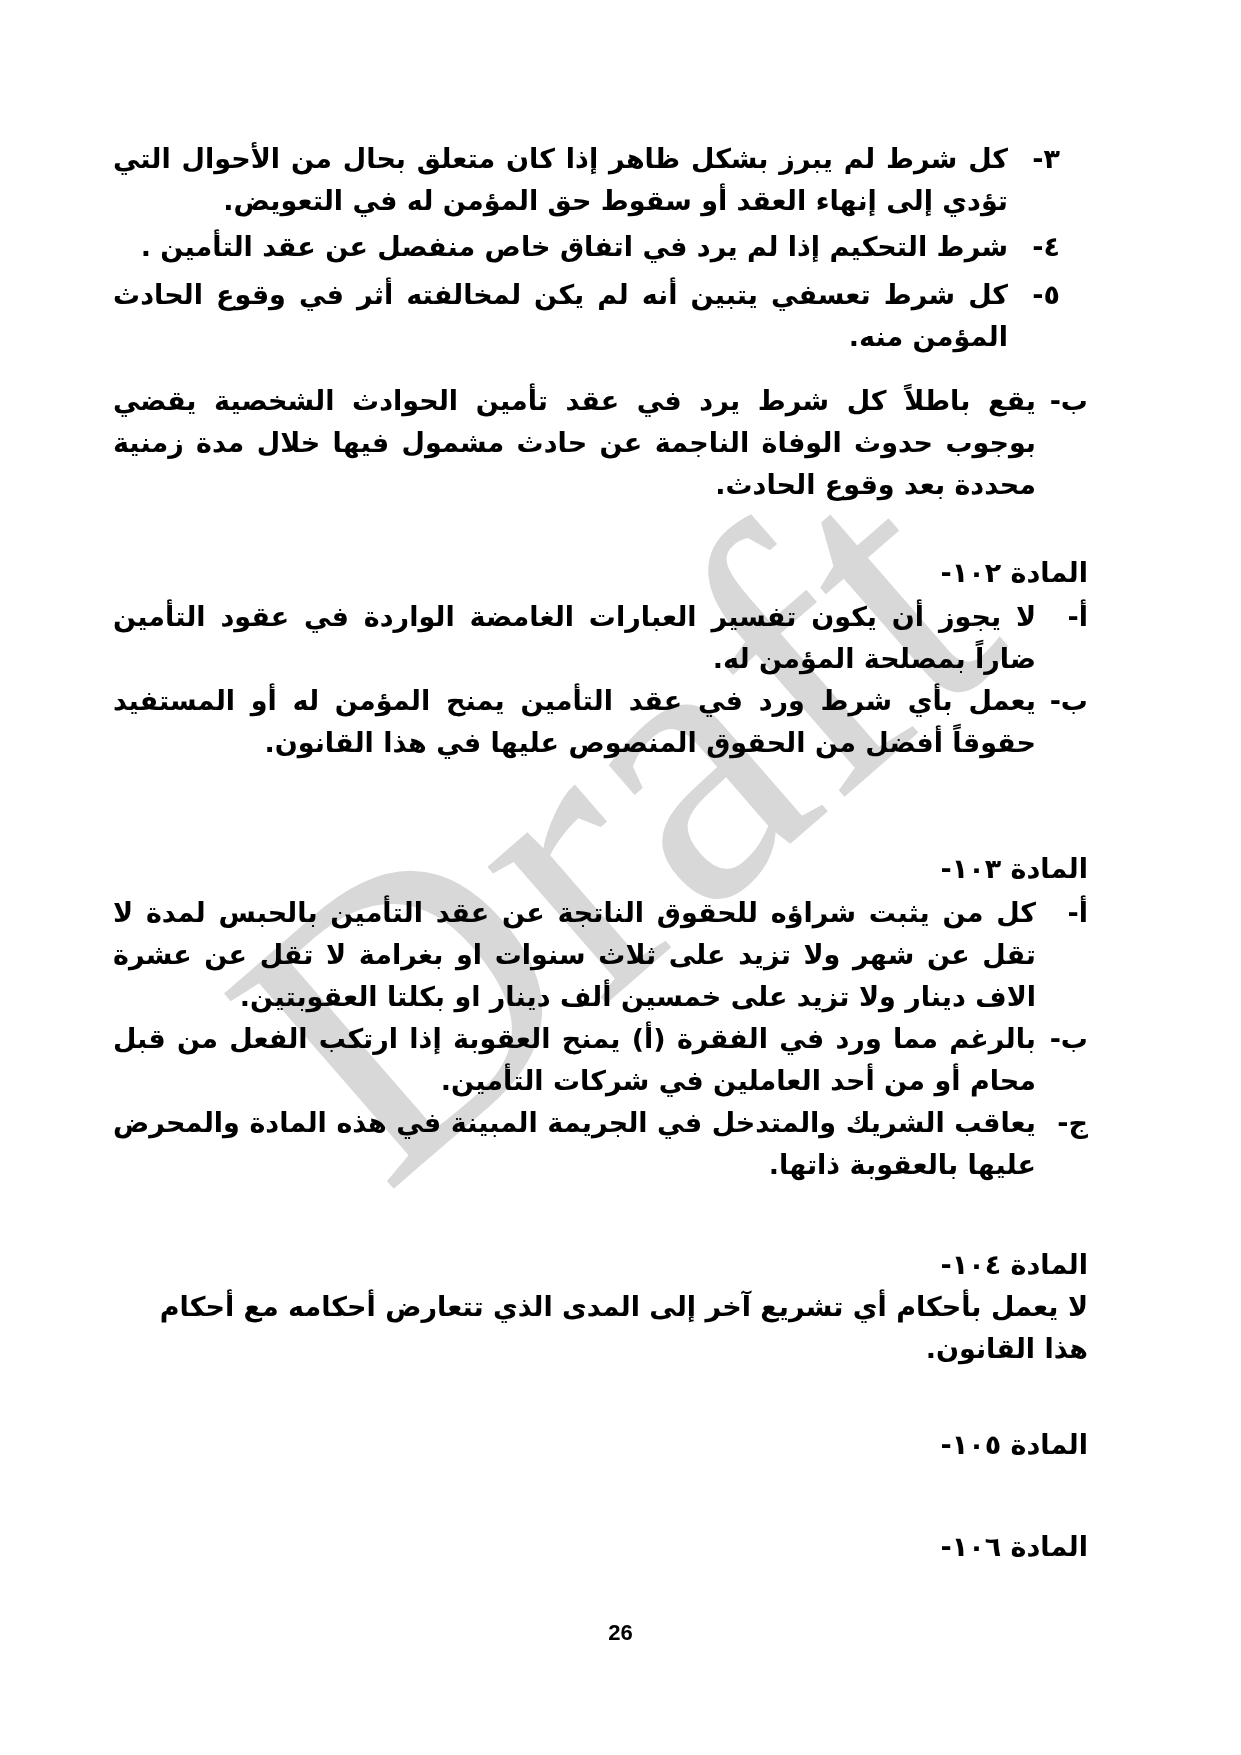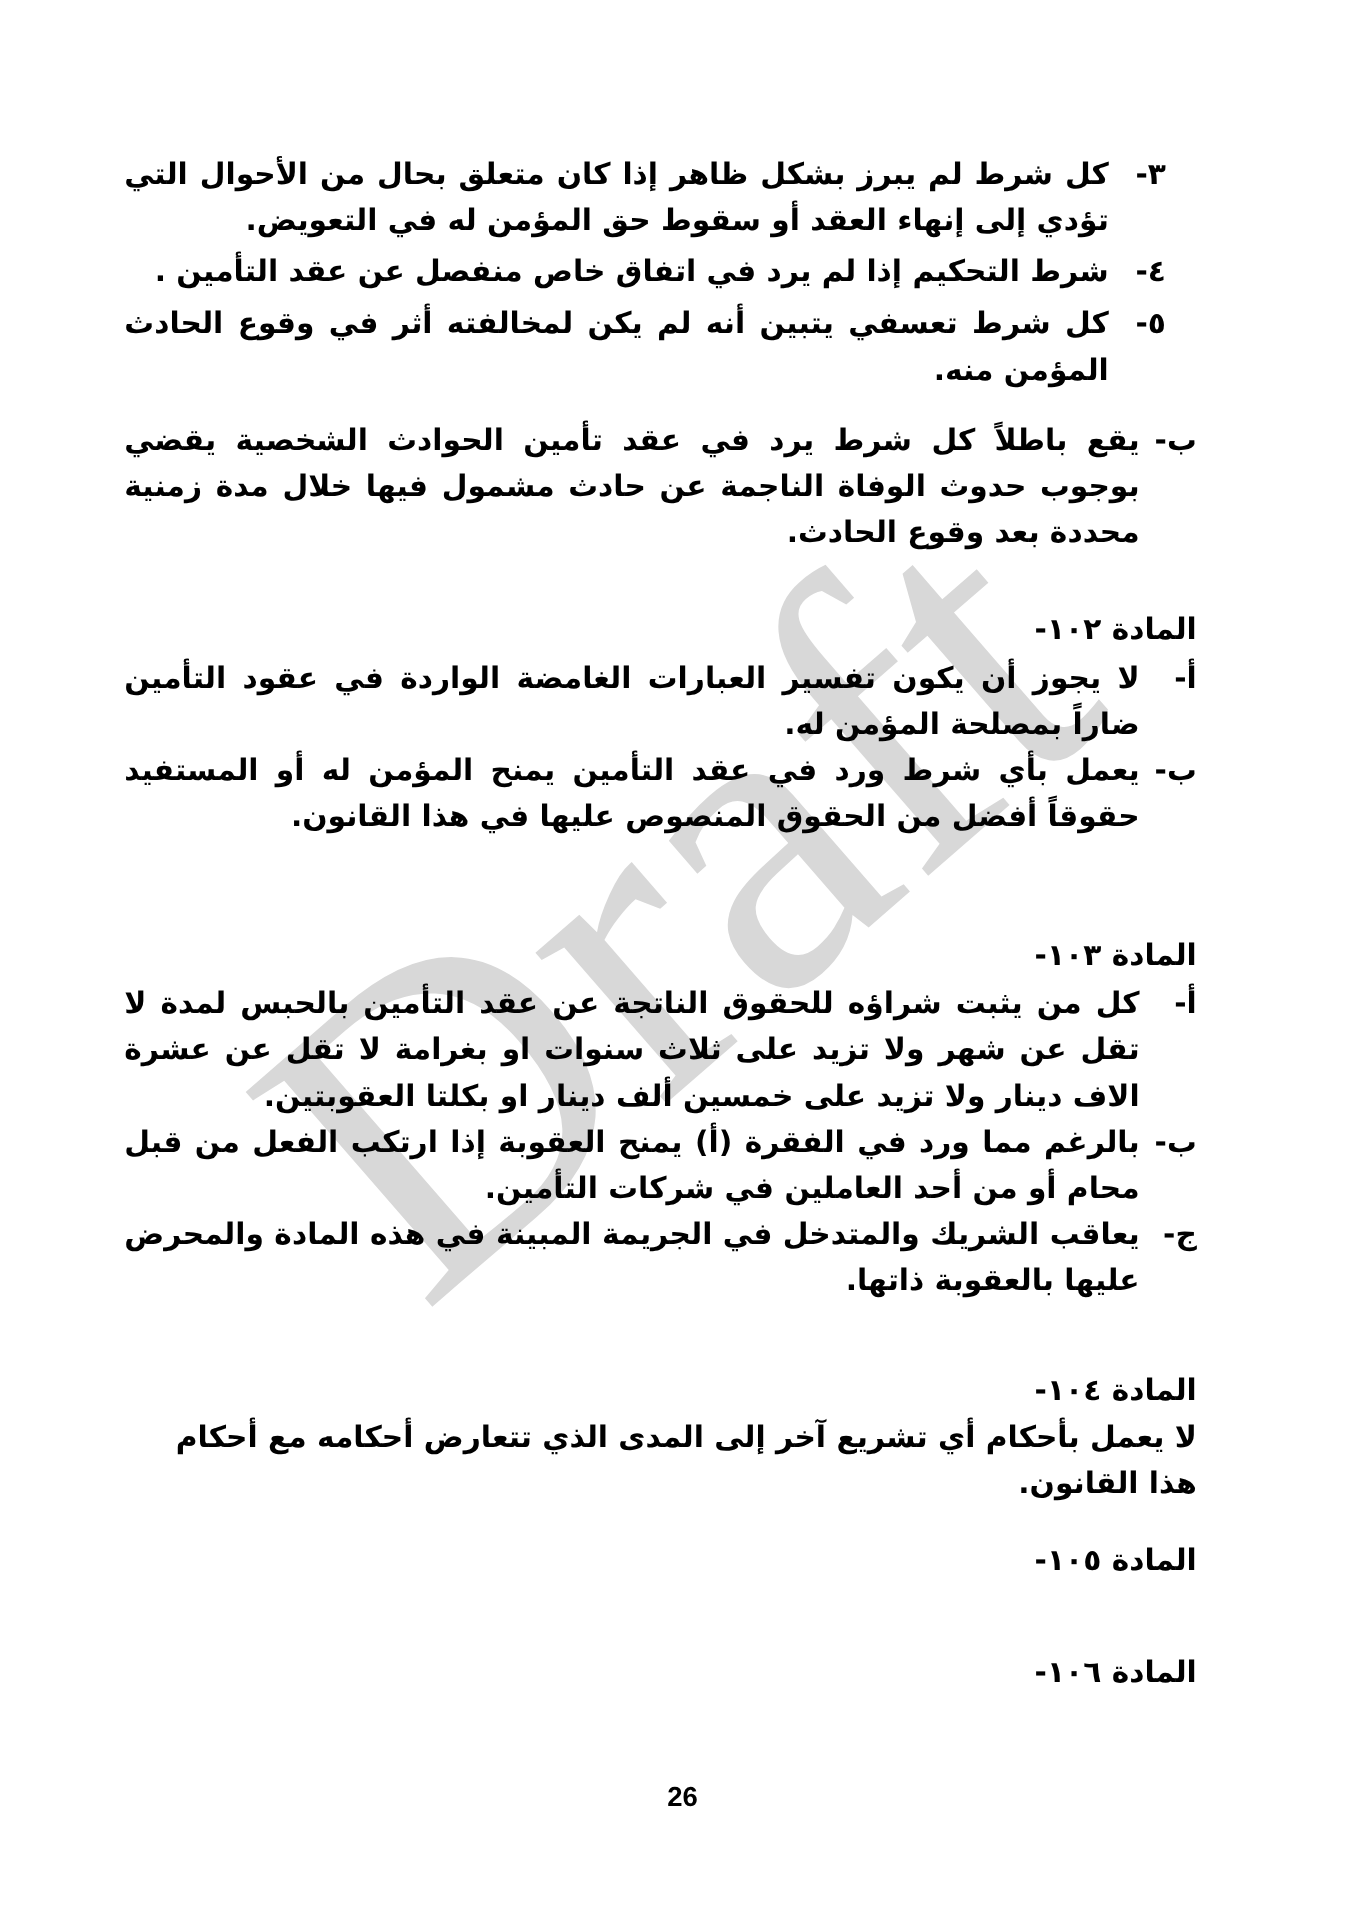--- a/index.html
+++ b/index.html
@@ -66,31 +66,31 @@
     text-align: right;
   }
   
   .mt4  { margin-top: 4px; }
   .mt6  { margin-top: 6px; }
   .mt22 { margin-top: 22px; }
   .mt46 { margin-top: 46px; }
   .mt2  { margin-top: 2px; }
   .mt56 { margin-top: 84px; }
   .mt58 { margin-top: 58px; }
-  .mt48 { margin-top: 28px; }
+  .mt48 { margin-top: 54px; }
   .mt40 { margin-top: 60px; }
   
   .pageno {
     position: absolute;
     top: 1620px;
     left: 0;
     width: 100%;
     text-align: center;
     font-family: "Liberation Sans", "DejaVu Sans", sans-serif;
-    font-size: 25px;
+    font-size: 22px;
     font-weight: bold;
     color: #000000;
     z-index: 1;
   }
 </style>
 </head>
 <body>
 
 <div class="page">
 

